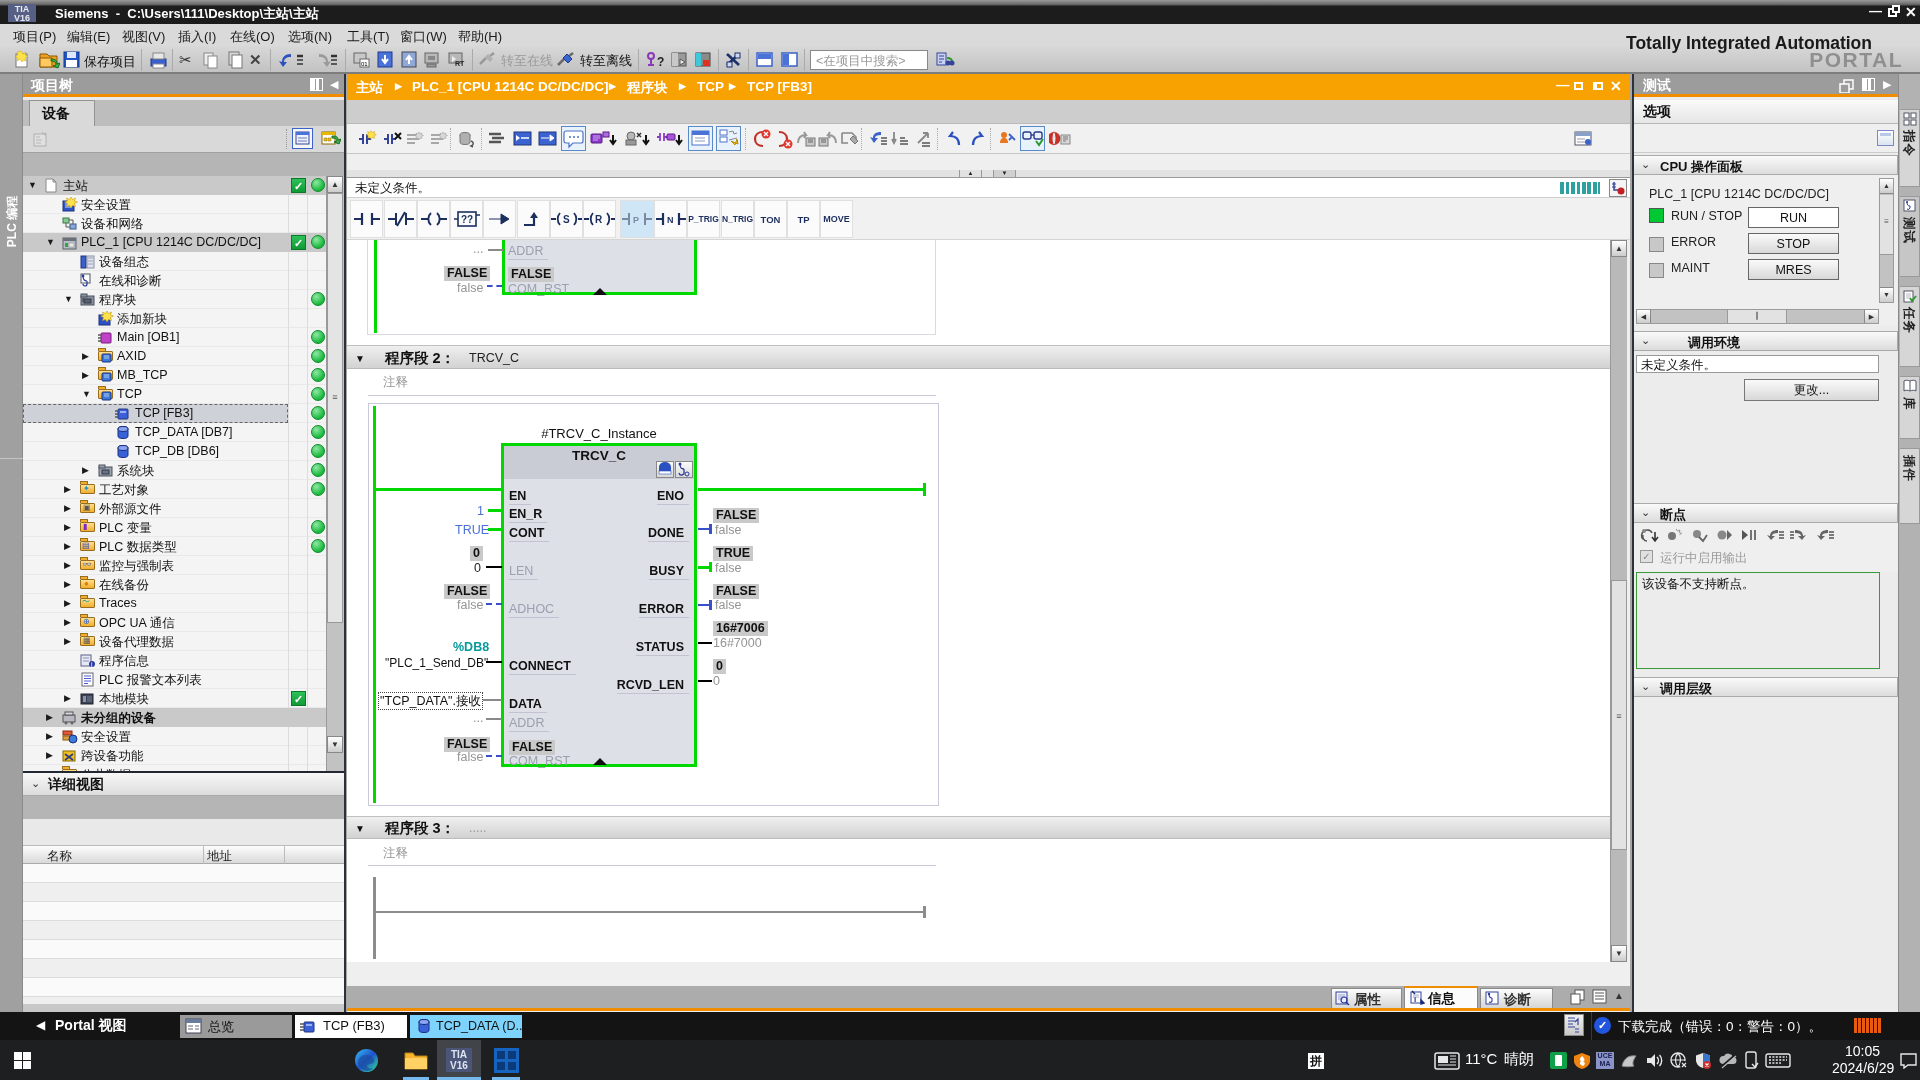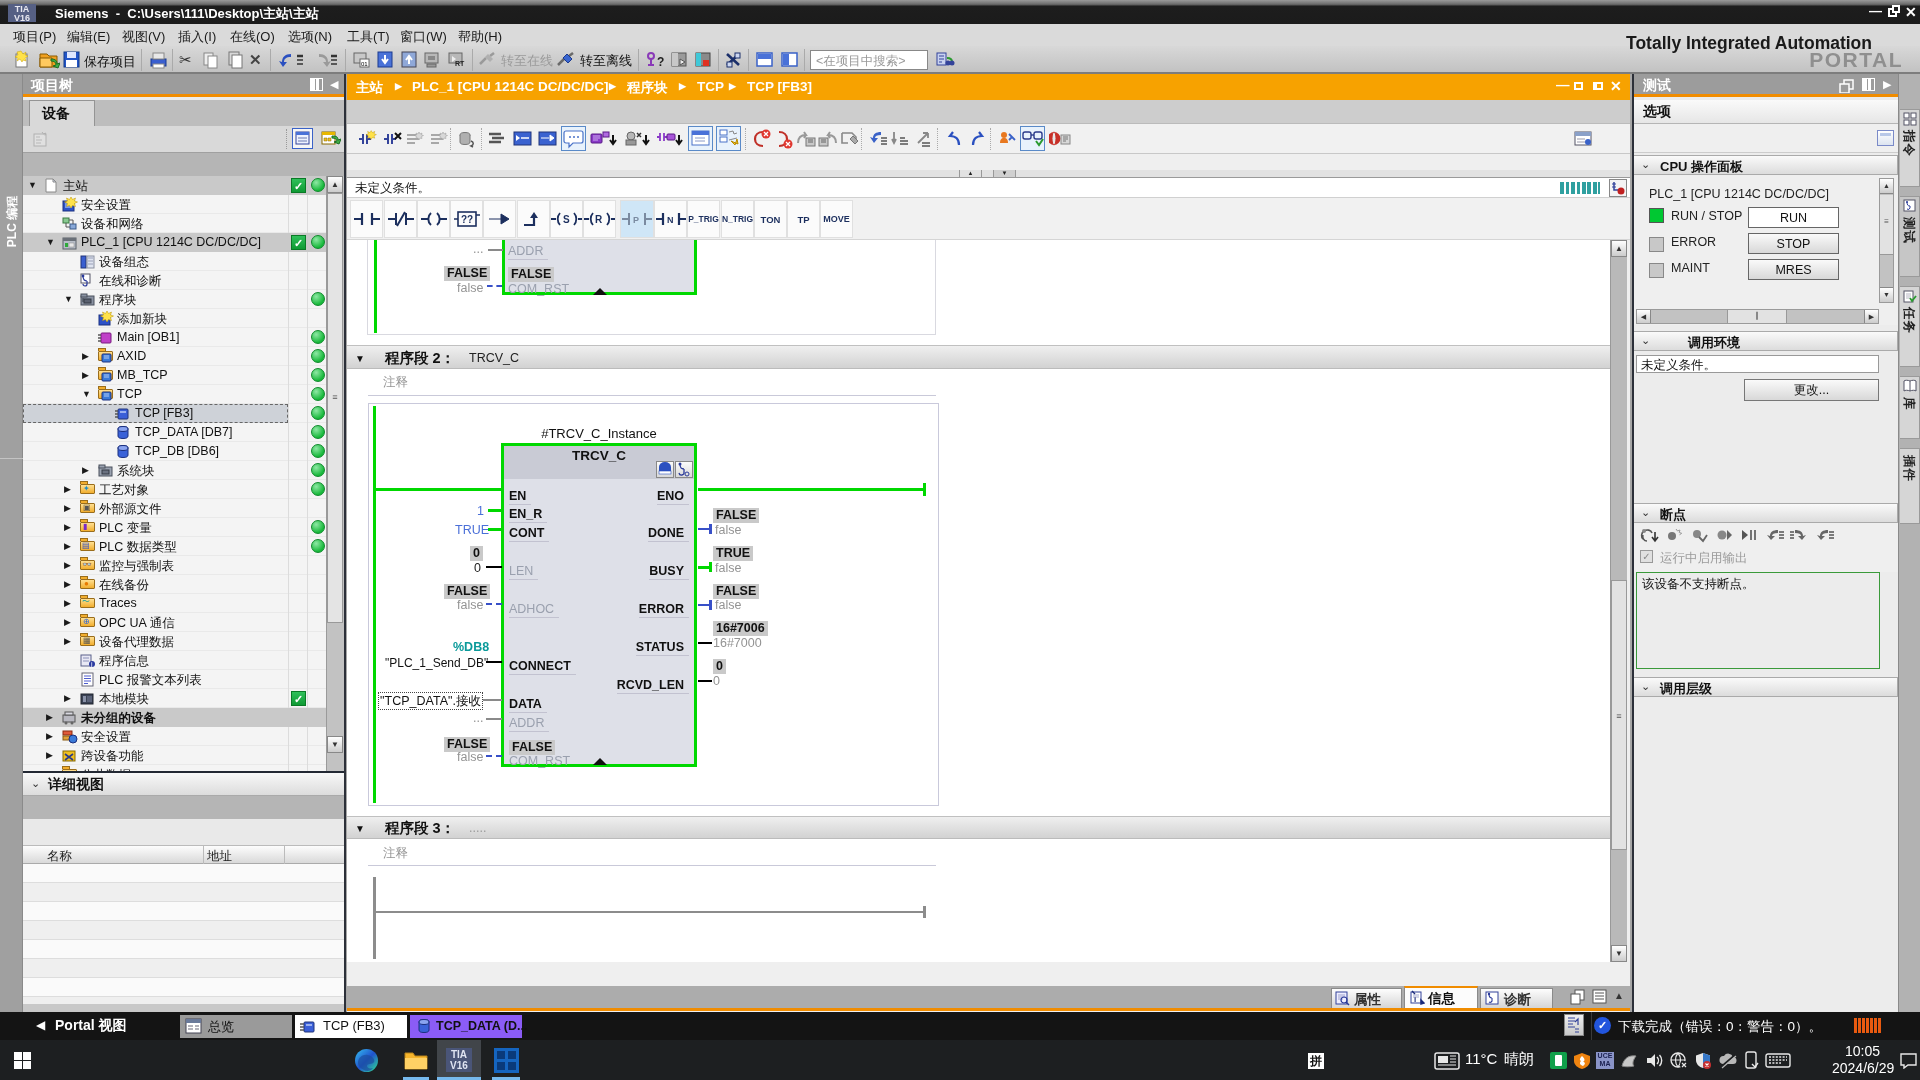--- a/index.html
+++ b/index.html
@@ -1060,21 +1060,21 @@
     <span class="abs" style="left:28px;top:3px;font-size:13px;color:#111;">总览</span>
   </div>
   <div class="abs" style="left:295px;top:3px;width:112px;height:23px;background:#fff;">
     <svg class="abs" style="left:5px;top:4px;" width="18" height="15">
         <rect x="4" y="3" width="10" height="10" rx="1" fill="#3a5fd8" stroke="#20357a"></rect>
         <path d="M0 5 h4 M0 8 h4 M0 11 h4" stroke="#555" stroke-width="1.4"></path>
         <rect x="6" y="5" width="6" height="2" fill="#9ab0f0"></rect>
       </svg>
     <span class="abs" style="left:28px;top:3px;font-size:13px;color:#111;">TCP (FB3)</span>
   </div>
-  <div class="abs" style="left:410px;top:3px;width:112px;height:23px;background:#8b5cf6;font-weight:bold;">
+  <div class="abs" style="left:410px;top:3px;width:112px;height:23px;background:#7dd3fc;">
     <svg class="abs" style="left:6px;top:3px;" width="16" height="17">
         <path d="M3 4 a5 2.5 0 0 1 10 0 v8 a5 2.5 0 0 1 -10 0z" fill="#3a62d8" stroke="#1b3080"></path>
         <ellipse cx="8" cy="4" rx="5" ry="2.5" fill="#8aa4f0" stroke="#1b3080"></ellipse>
       </svg>
     <span class="abs" style="left:26px;top:4px;font-size:12.5px;color:#111;white-space:nowrap;">TCP_DATA (D...</span>
   </div>
   <div class="abs" style="left:1564px;top:2px;width:20px;height:22px;background:linear-gradient(#f0f0f0,#c8c8c8);border:1px solid #888;"><svg width="18" height="20">
         <path d="M3 3h7M3 6h7M3 9h5M3 12h7" stroke="#33439a" stroke-width="1.2"></path>
         <path d="M13 10 v-6 l-3 3 M10 14 h4 M10 17 h4" stroke="#33439a" stroke-width="1.2" fill="none"></path>
       </svg></div>

